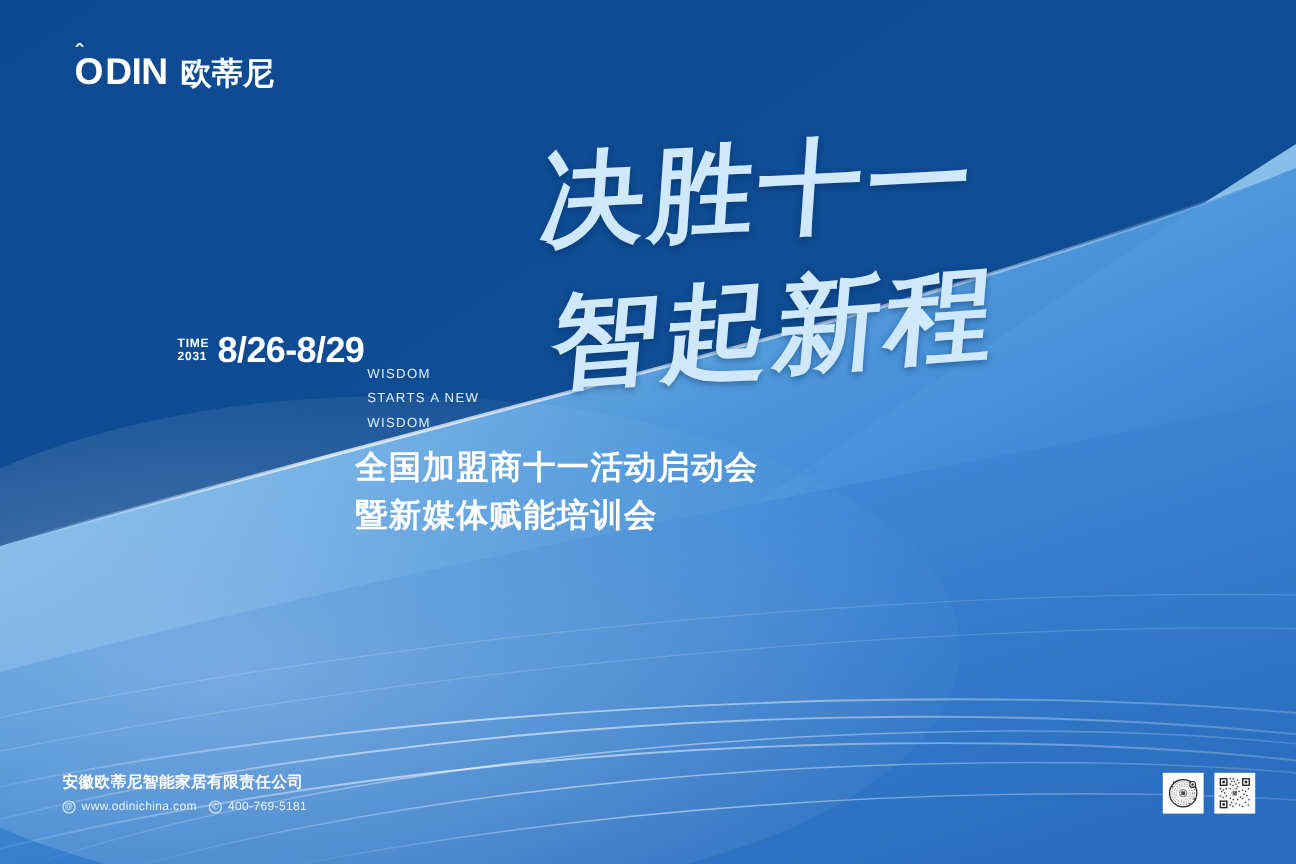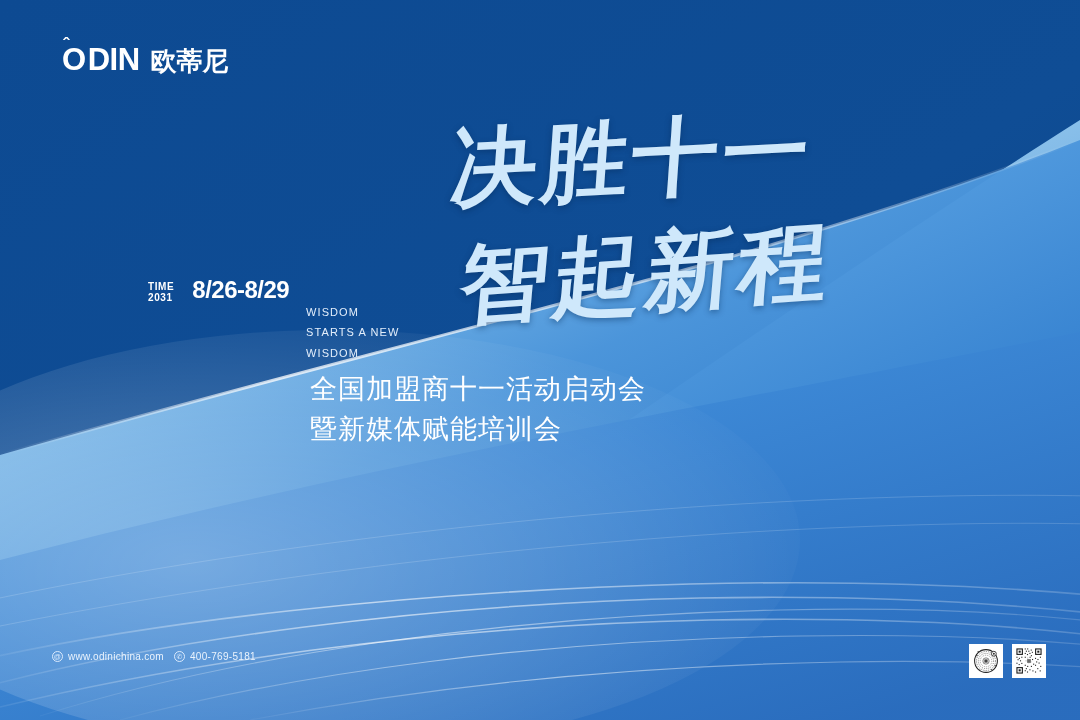--- a/index.html
+++ b/index.html
@@ -64,40 +64,40 @@
   #calli-2 {
     position:absolute; left:22px; top:118px;
     font-size:88px; letter-spacing:4px;
     transform:skewX(-9deg) rotate(-4deg);
     text-shadow:0 2px 6px rgba(4,40,84,.45);
   }
 
   
   #date-block {
     position:absolute; left:148px; top:278px;
-    display:flex; align-items:flex-start; gap:18px;
+    display:flex; align-items:flex-start; gap:7px;
     color:#ffffff;
   }
   #date-label { display:flex; flex-direction:column; line-height:1.05; padding-top:4px; }
   #date-label span { font-size:10px; font-weight:bold; letter-spacing:0.6px; }
-  #date-range { font-size:24px; font-weight:bold; letter-spacing:-0.5px; line-height:1; }
+  #date-range { font-size:30px; font-weight:bold; letter-spacing:-0.5px; line-height:1; }
 
   
   #tagline {
     position:absolute; left:306px; top:302px;
     color:#e3eefb;
     font-size:11px; letter-spacing:1.1px; line-height:1.85;
   }
   #tagline div { white-space:nowrap; }
 
   
   #subtitle {
-    position:absolute; left:310px; top:370px;
+    position:absolute; left:296px; top:370px;
     color:#ffffff;
-    font-size:27px; font-weight:normal; letter-spacing:1px; line-height:1.48;
+    font-size:27px; font-weight:bold; letter-spacing:1px; line-height:1.48;
   }
   #subtitle div { white-space:nowrap; }
 
   
   #footer {
     position:absolute; left:52px; top:644px;
     color:#ffffff;
   }
   #company {
     font-size:13px; font-weight:bold; letter-spacing:.4px; line-height:1.2;
@@ -241,20 +241,21 @@
     <div>STARTS A NEW</div>
     <div>WISDOM</div>
   </div>
 
   <div id="subtitle">
     <div>全国加盟商十一活动启动会</div>
     <div>暨新媒体赋能培训会</div>
   </div>
 
   <div id="footer">
+    <div id="company">安徽欧蒂尼智能家居有限责任公司</div>
     <div id="contact-row">
       <div class="contact-item">
         <span class="ci-glyph">@</span>
         <span>www.odinichina.com</span>
       </div>
       <div class="contact-item">
         <span class="ci-glyph">✆</span>
         <span>400-769-5181</span>
       </div>
     </div>

